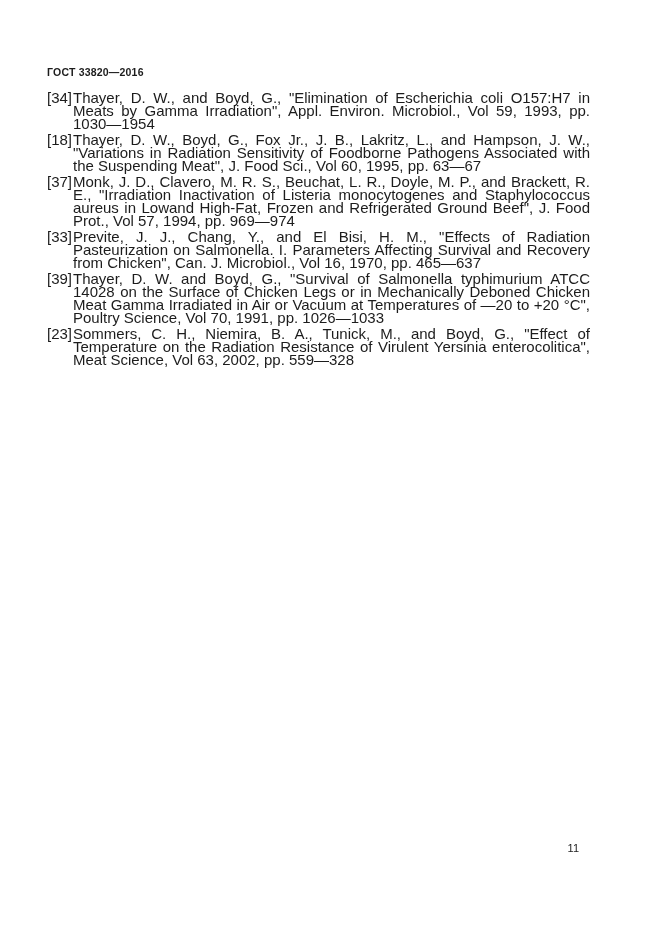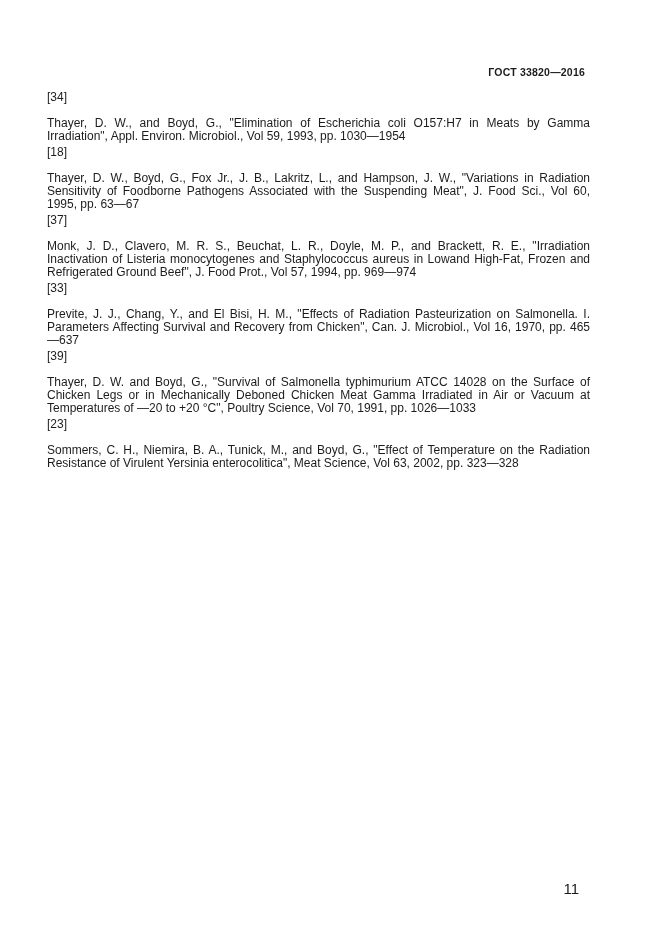--- a/index.html
+++ b/index.html
@@ -14,55 +14,54 @@
     background: #ffffff;
     font-family: "Liberation Sans", sans-serif;
     color: #1c1c1c;
     overflow: hidden;
   }
   .doc-header {
     position: absolute;
     top: 66px;
     left: 47px;
     right: 76px;
-    text-align: right;
+    text-align: left;
     font-size: 10.5px;
     font-weight: bold;
     letter-spacing: 0.2px;
   }
   .ref-list {
     position: absolute;
     top: 91px;
     left: 47px;
     width: 543px;
   }
   .ref-item {
     display: flex;
     align-items: flex-start;
     margin-bottom: 3px;
-    font-size: 12px;
+    font-size: 15px;
     line-height: 13px;
-    flex-direction: column;
   }
   .ref-label {
     flex: 0 0 26px;
     width: 26px;
   }
   .ref-text {
     flex: 1 1 auto;
     text-align: justify;
     text-justify: inter-word;
   }
   .page-number {
     position: absolute;
-    top: 880px;
+    top: 842px;
     left: 47px;
     right: 82px;
     text-align: right;
-    font-size: 15px;
+    font-size: 11px;
   }
 </style>
 </head>
 <body>
 
 <div class="page">
 
   <div class="doc-header">ГОСТ 33820—2016</div>
 
   <div class="ref-list">
@@ -89,20 +88,20 @@
     </div>
 
     <div class="ref-item">
       <span class="ref-label">[39]</span>
       <span class="ref-text">Thayer, D. W. and Boyd, G., "Survival of Salmonella typhimurium ATCC 14028 on the Surface of Chicken Legs or in Mechanically Deboned Chicken Meat Gamma Irradiated in Air or Vacuum at Temperatures of —20 to +20 °C", Poultry Science, Vol 70, 1991, pp. 1026—1033</span>
     </div>
 
 
     <div class="ref-item">
       <span class="ref-label">[23]</span>
-      <span class="ref-text">Sommers, C. H., Niemira, B. A., Tunick, M., and Boyd, G., "Effect of Temperature on the Radiation Resistance of Virulent Yersinia enterocolitica", Meat Science, Vol 63, 2002, pp. 323—328</span>
+      <span class="ref-text">Sommers, C. H., Niemira, B. A., Tunick, M., and Boyd, G., "Effect of Temperature on the Radiation Resistance of Virulent Yersinia enterocolitica", Meat Science, Vol 63, 2002, pp. 559—328</span>
     </div>
 
   </div>
 
   <div class="page-number">11</div>
 
 </div>
 
 </body></html>

